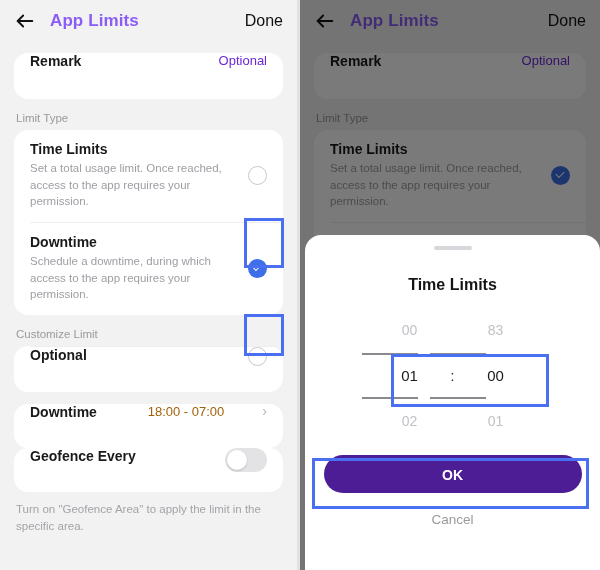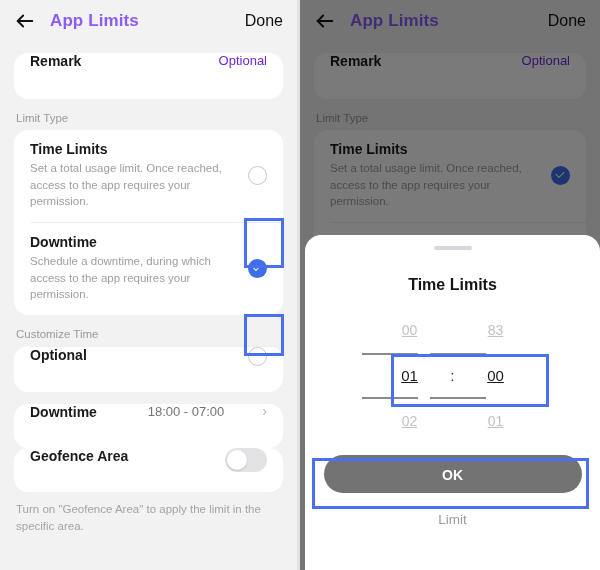--- a/index.html
+++ b/index.html
@@ -96,21 +96,21 @@
     font-size: 14px;
     font-weight: bold;
     color: #1a1a1a;
   }
   .row-value {
     margin-left: auto;
     font-size: 13px;
     color: #6d28d9;
   }
   .row-value.dark {
-    color: #737373;
+    color: #a16207;
   }
   .chev {
     margin-left: 6px;
     color: #b5b5b9;
     font-size: 14px;
     line-height: 1;
   }
 
   
   .opt-row {
@@ -245,21 +245,20 @@
     display: flex;
     justify-content: center;
     align-items: center;
     height: 36px;
   }
   .picker-cell {
     width: 68px;
     text-align: center;
     font-size: 14px;
     color: #c2c2c6;
-    text-decoration: underline;
   }
   .picker-cell.sel {
     color: #1a1a1a;
     font-size: 15px;
   }
   .picker-colon {
     width: 18px;
     text-align: center;
     font-size: 14px;
     color: #1a1a1a;
@@ -275,21 +274,21 @@
     background: #8a8a8e;
   }
 
   
   .ok-btn {
     display: block;
     width: 258px;
     height: 38px;
     line-height: 38px;
     margin: 0 auto;
-    background: #737373;
+    background: #4c1d95;
     color: #ffffff;
     font-size: 14px;
     font-weight: bold;
     text-align: center;
     border-radius: 19px;
     border: none;
     font-family: "Liberation Sans", sans-serif;
   }
   .cancel-btn {
     display: block;
@@ -342,41 +341,41 @@
       <div class="row-sep"></div>
       <div class="opt-row">
         <div class="opt-text">
           <div class="opt-title">Downtime</div>
           <div class="opt-desc">Schedule a downtime, during which access to the app requires your permission.</div>
         </div>
         <span class="radio checked"></span>
       </div>
     </div>
 
-    <div class="section-label">Customize Time</div>
+    <div class="section-label">Customize Limit</div>
     <div class="card">
       <div class="row-sep"></div>
       <div class="row" style="min-height:45px">
         <span class="row-title">Optional</span>
         <span class="radio" style="margin-left:auto"></span>
       </div>
     </div>
 
     <div style="height:12px"></div>
     <div class="card">
       <div class="row" style="min-height:44px">
         <span class="row-title">Downtime</span>
         <span class="row-value dark">18:00 - 07:00</span>
         <span class="chev">›</span>
       </div>
     </div>
 
     <div class="card">
       <div class="row" style="min-height:44px">
-        <span class="row-title">Geofence Area</span>
+        <span class="row-title">Geofence Every</span>
         <span class="toggle">
           <span class="knob"></span>
         </span>
       </div>
     </div>
     <div class="footnote">Turn on "Geofence Area" to apply the limit in the specific area.</div>
 
     <div class="hl" style="left:244px; top:218px; width:40px; height:50px;"></div>
     <div class="hl" style="left:244px; top:314px; width:40px; height:42px;"></div>
   </div>
@@ -449,20 +448,20 @@
 
         <div class="picker-row">
           <span class="picker-cell">02</span>
           <span class="picker-colon" style="color:transparent">:</span>
           <span class="picker-cell">01</span>
         </div>
       </div>
 
       <div style="height:16px"></div>
       <button class="ok-btn">OK</button>
-      <button class="cancel-btn">Limit</button>
+      <button class="cancel-btn">Cancel</button>
     </div>
 
     <div class="hl" style="left:91px; top:354px; width:158px; height:53px; z-index:20;"></div>
     <div class="hl" style="left:12px; top:458px; width:277px; height:51px; z-index:20;"></div>
   </div>
 
 </div>
 
 </body></html>

